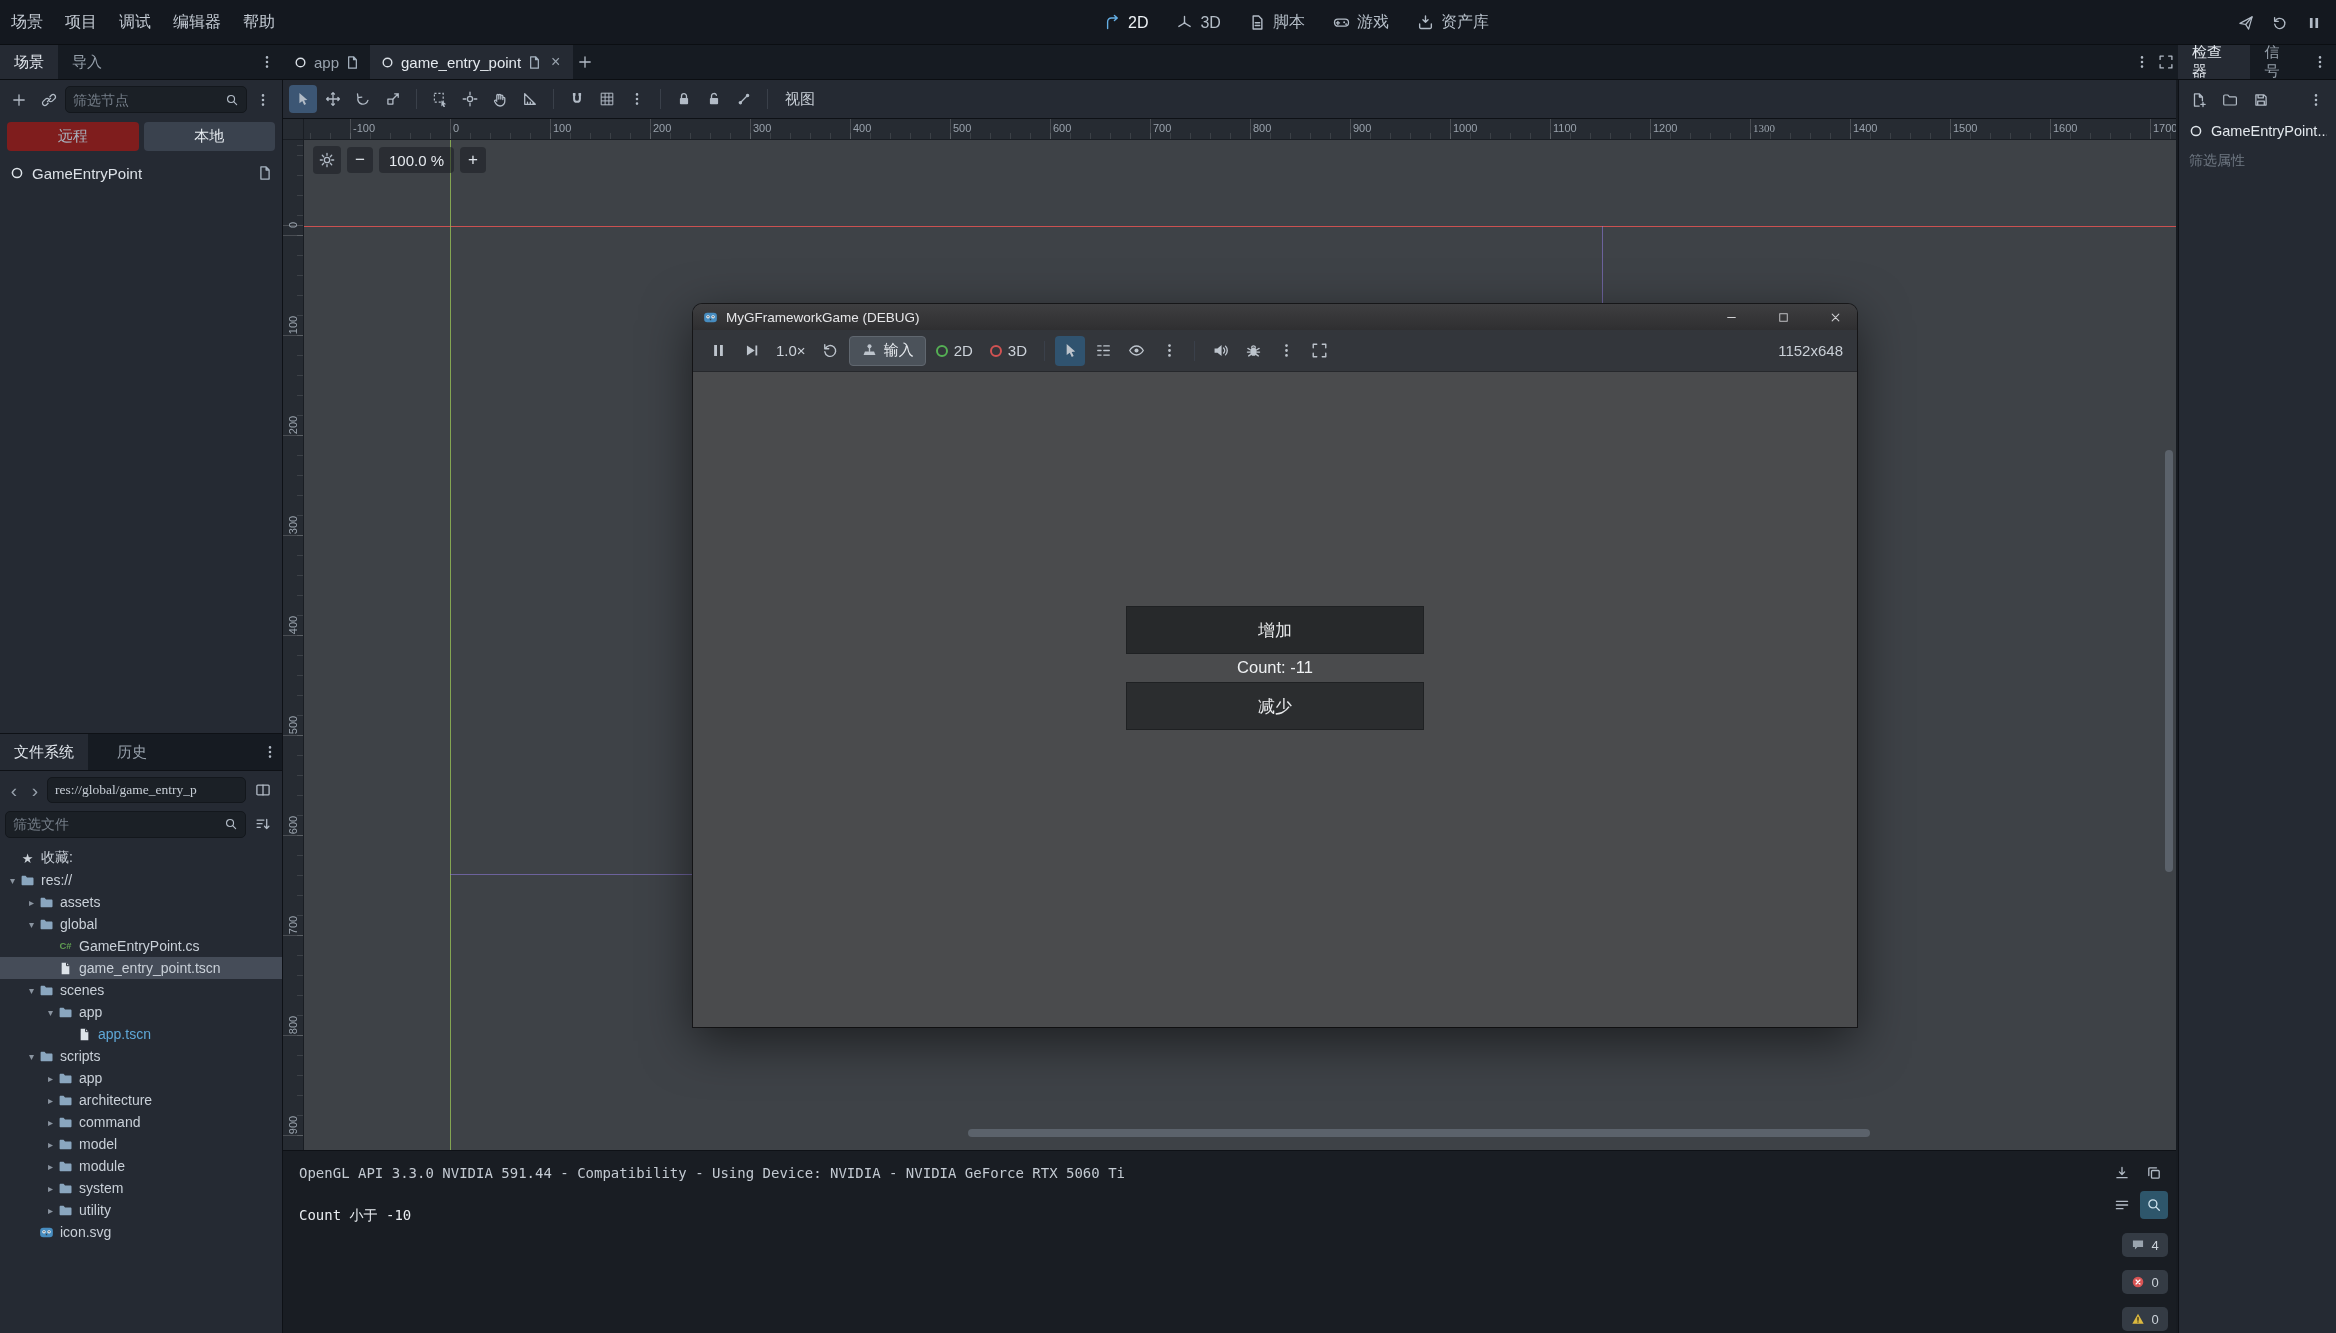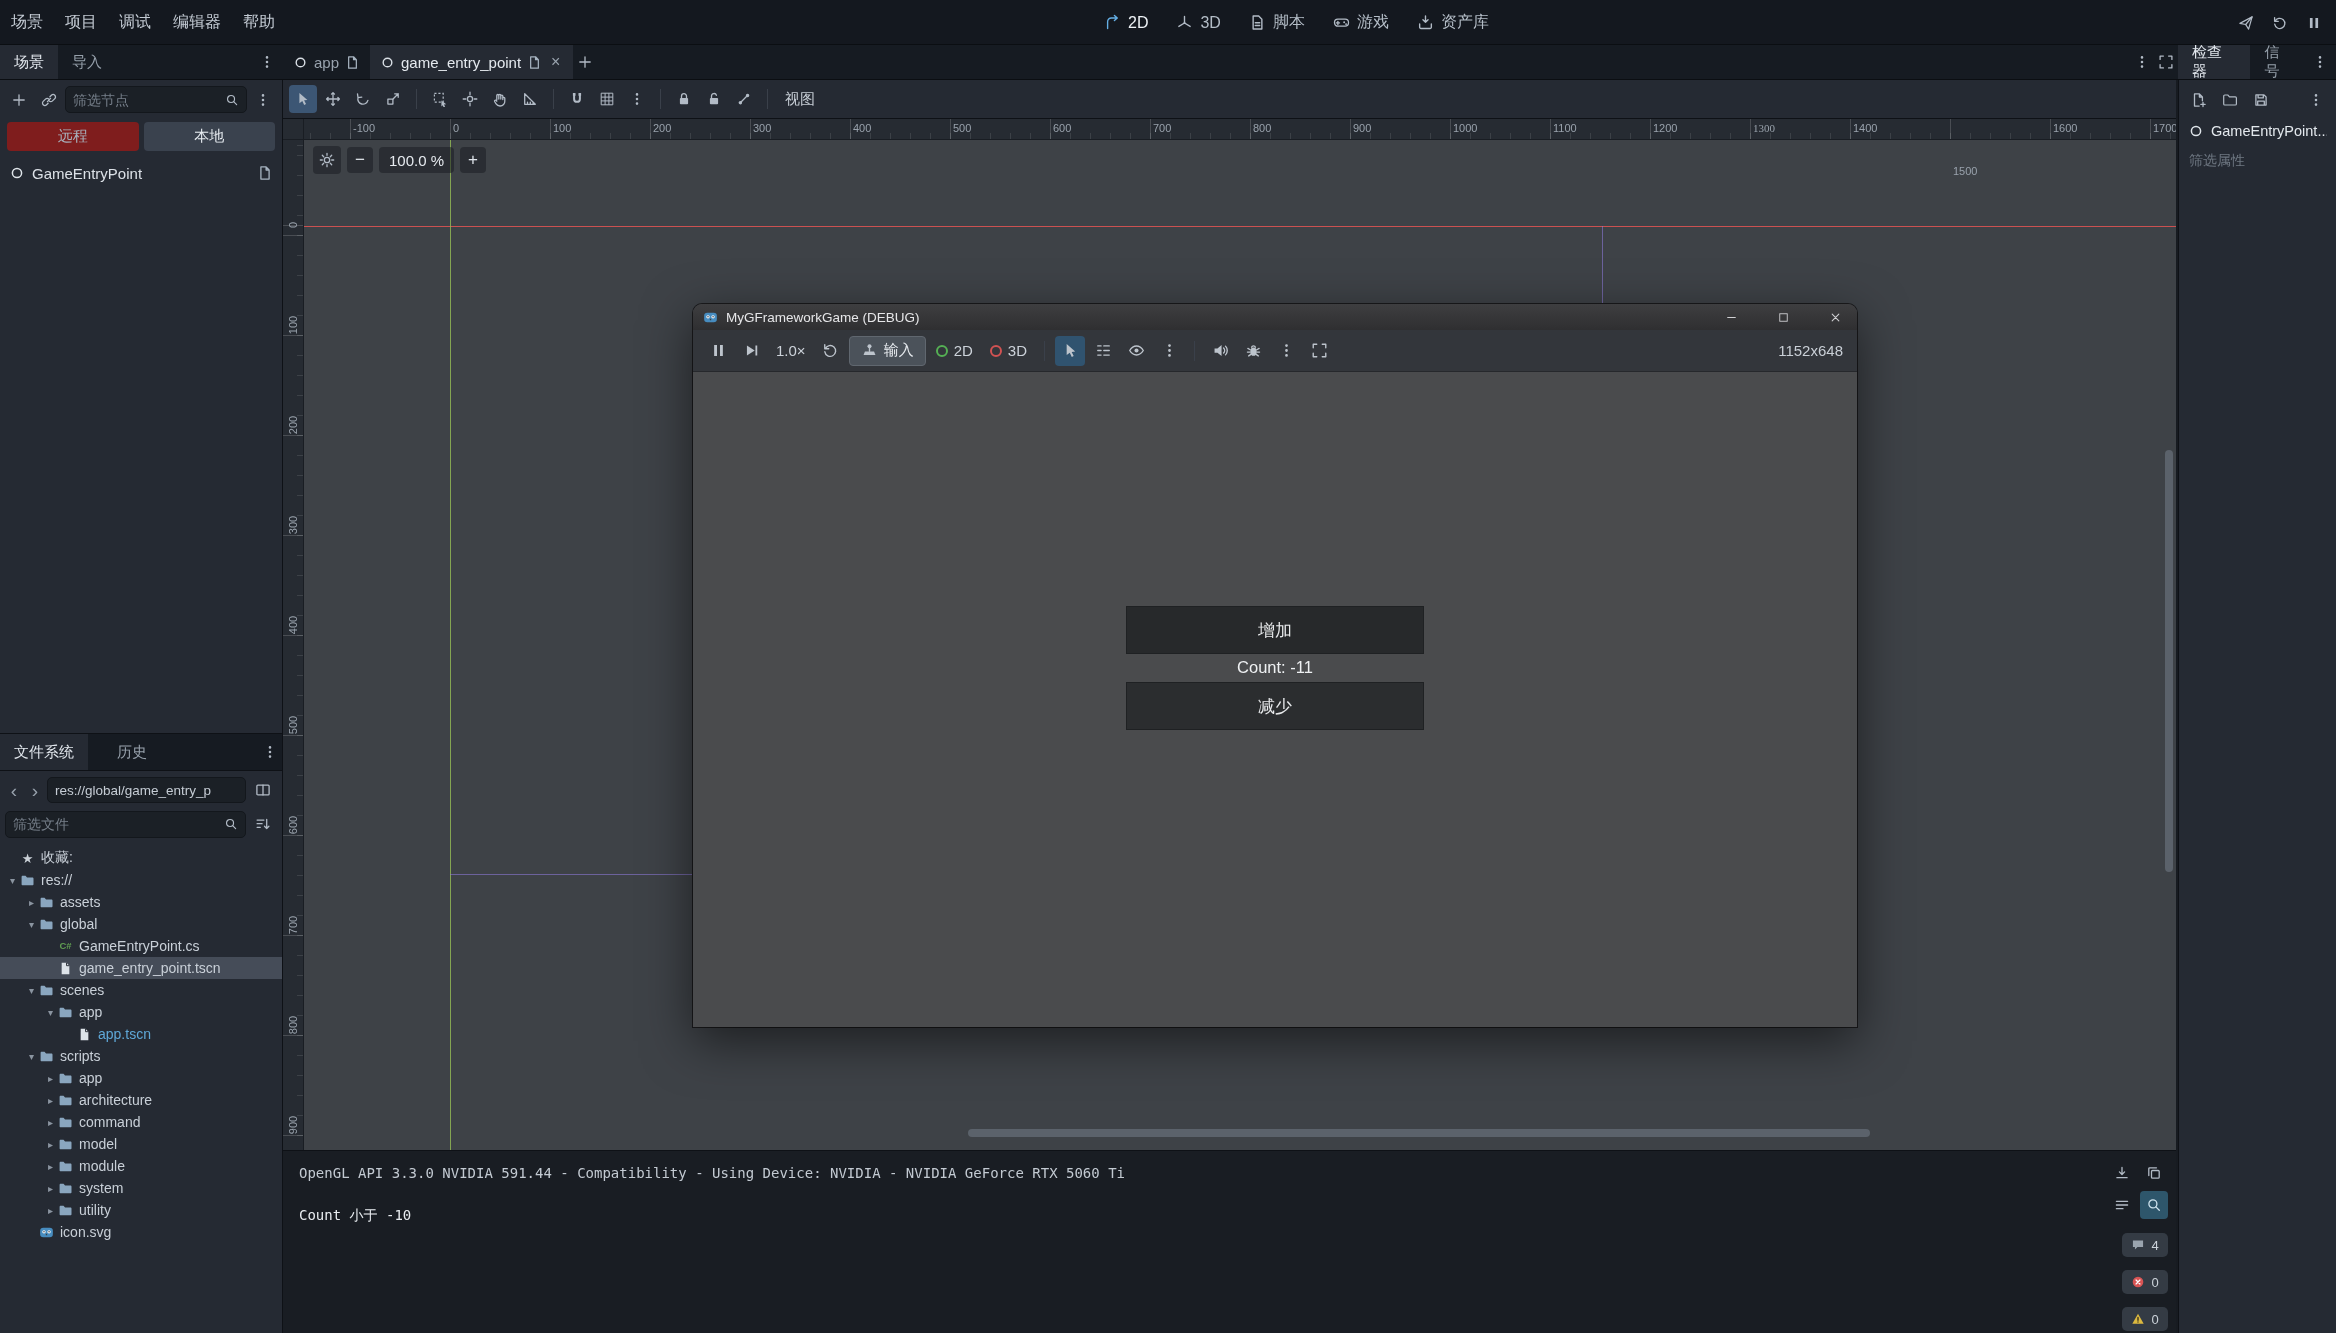--- a/index.html
+++ b/index.html
@@ -58,21 +58,21 @@
 .rl-btn{flex:1;height:29px;display:flex;align-items:center;justify-content:center;font-size:15px;color:#a8b1bc;border-radius:4px;background:#7f1d1d;}
 .rl-btn.active{background:#3a424e;color:#e6ebf0;}
 .tree-row{height:30px;display:flex;align-items:center;gap:7px;padding:0 9px;font-size:15px;color:#dce1e7;}
 .node-ic{color:#dfe5ea;}
 
 #fs-dock{position:absolute;left:0;top:733px;width:283px;bottom:0;background:#252a33;border-right:1px solid #0e1116;border-top:1px solid #0e1116;}
 .dock-tabrow{height:37px;display:flex;align-items:center;background:#161b22;border-bottom:1px solid #0e1116;}
 .dock-tabrow .tabwrap{height:100%;gap:15px;}
 .fs-nav{height:34px;display:flex;align-items:center;gap:3px;padding:0 5px;margin-top:2px;}
 .nav-arrow{width:18px;height:26px;display:flex;align-items:center;justify-content:center;}
-.path-box{flex:1;min-width:0;height:26px;background:#1b2026;border:1px solid #13171c;border-radius:5px;color:#c6cdd5;font-size:13.5px;padding:4px 7px;font-family:Liberation Sans, sans-serif;outline:none;}
+.path-box{flex:1;min-width:0;height:26px;background:#1b2026;border:1px solid #13171c;border-radius:5px;color:#c6cdd5;font-size:13.5px;padding:4px 7px;font-family:Liberation Serif, serif;outline:none;}
 .fs-filter{height:34px;display:flex;align-items:center;gap:3px;padding:0 5px;}
 .fs-tree{padding-top:6px;overflow:hidden;}
 .fs-row{height:22px;display:flex;align-items:center;font-size:14px;color:#c9d0d8;}
 .fs-row.selected{background:#454c58;}
 .fs-row .arrow{width:15px;text-align:center;font-size:10px;color:#8a94a0;flex:none;}
 .fs-row .ic{width:15px;height:15px;margin-right:6px;}
 .fs-label{white-space:nowrap;}
 .fs-label.accent{color:#5fa8d8;}
 
 #canvas-toolbar{position:absolute;left:283px;top:80px;width:1893px;height:39px;background:#252a33;border-bottom:1px solid #0e1116;display:flex;align-items:center;padding:0 6px;}
@@ -678,21 +678,21 @@
       <span class="rl" style="left: 649px;">500</span>
       <span class="rl" style="left: 749px;">600</span>
       <span class="rl" style="left: 849px;">700</span>
       <span class="rl" style="left: 949px;">800</span>
       <span class="rl" style="left: 1049px;">900</span>
       <span class="rl" style="left: 1149px;">1000</span>
       <span class="rl" style="left: 1249px;">1100</span>
       <span class="rl" style="left: 1349px;">1200</span>
       <span class="rl" style="left: 1449px; font-family: Liberation Serif, serif;">1300</span>
       <span class="rl" style="left: 1549px;">1400</span>
-      <span class="rl" style="left: 1649px; margin-top: 43px;">1500</span>
+      <span class="rl" style="left: 1649px;">1500</span>
       <span class="rl" style="left: 1749px;">1600</span>
       <span class="rl" style="left: 1849px;">1700</span>
     </div>
   <div class="ruler-side">
       <span class="rls" style="top: 79px;">0</span>
       <span class="rls" style="top: 179px;">100</span>
       <span class="rls" style="top: 279px;">200</span>
       <span class="rls" style="top: 379px;">300</span>
       <span class="rls" style="top: 479px;">400</span>
       <span class="rls" style="top: 579px;">500</span>

